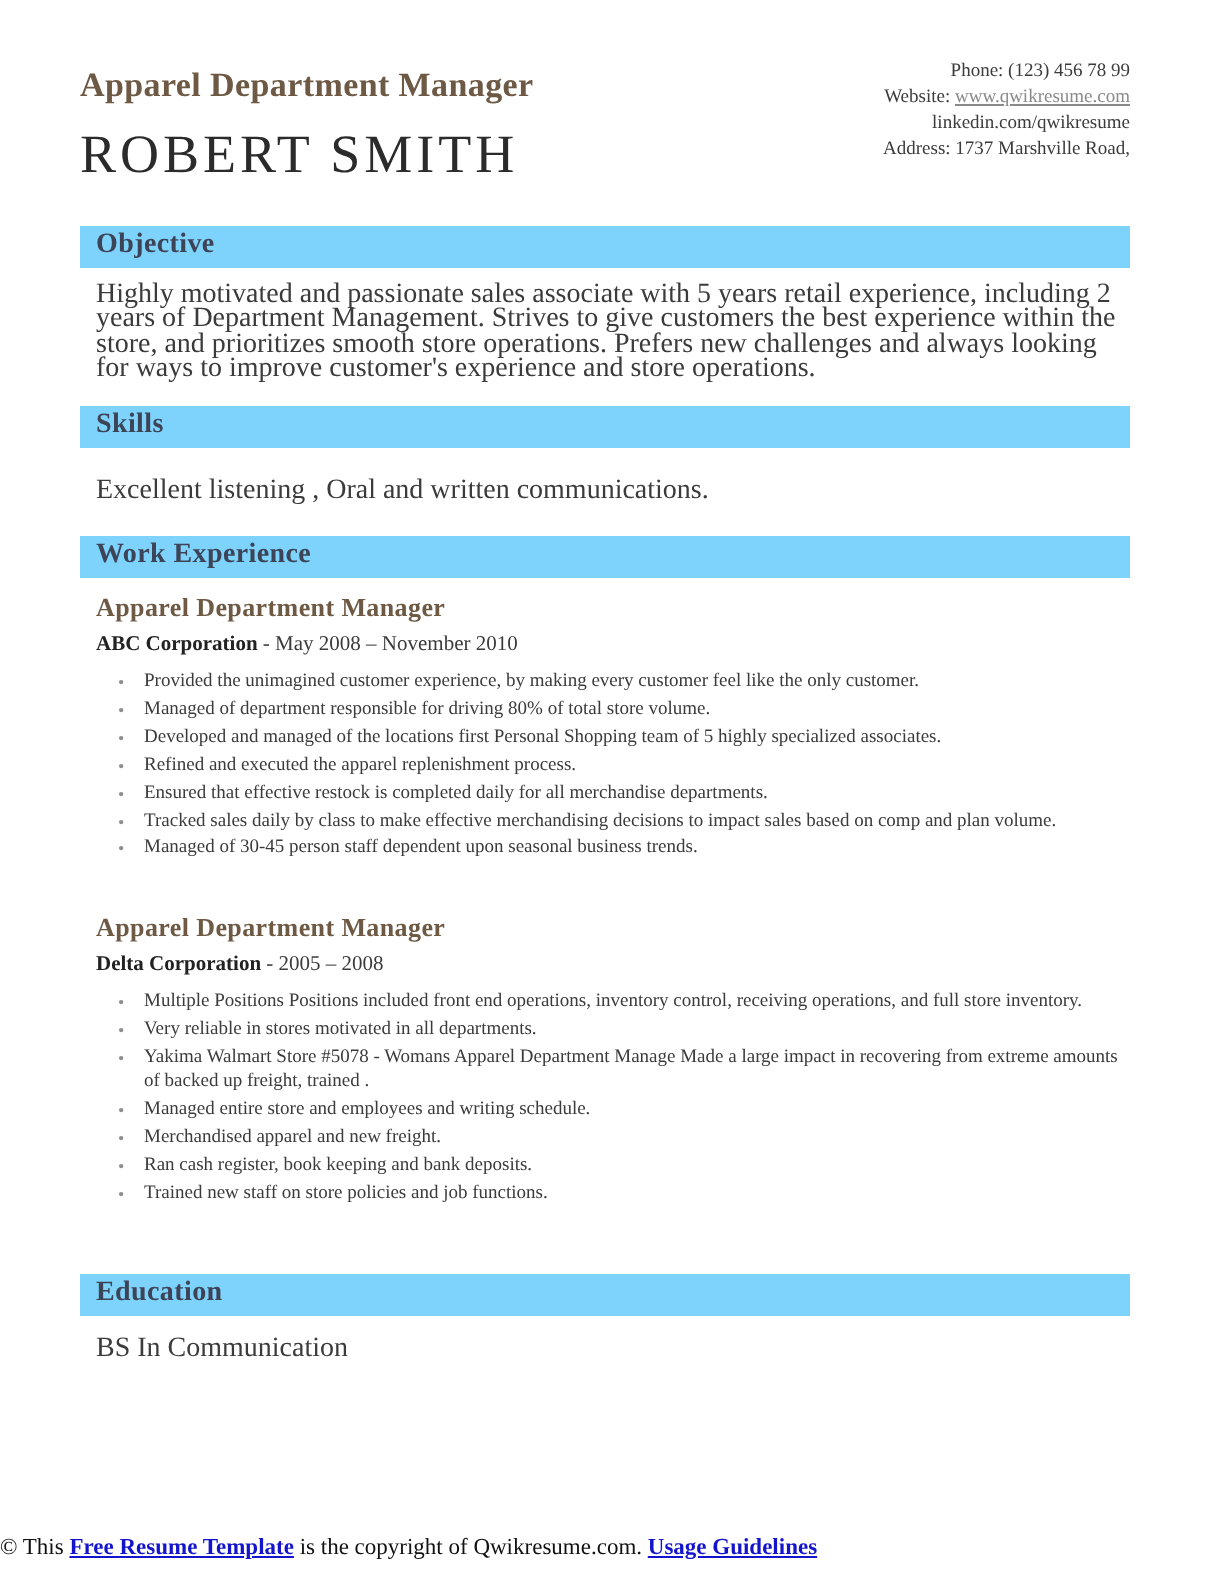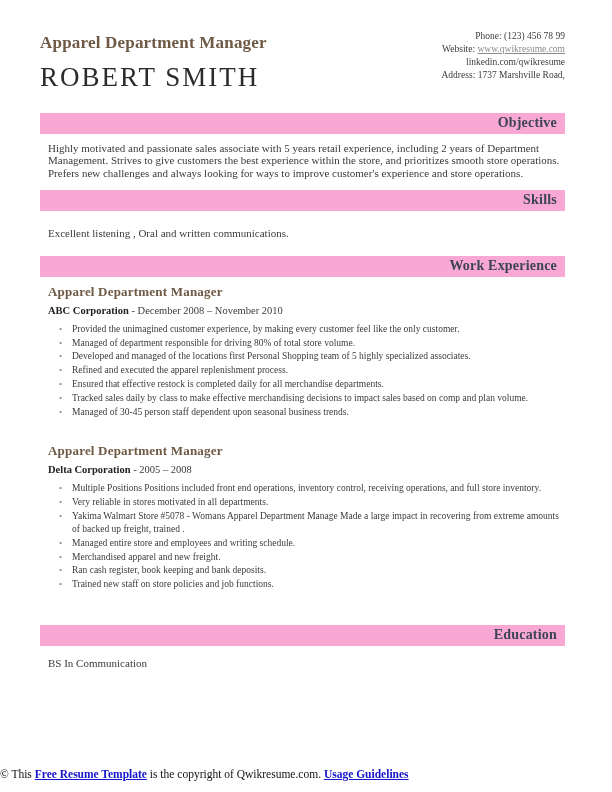--- a/index.html
+++ b/index.html
@@ -22,34 +22,33 @@
   .person-name {
     margin-top: 9px; font-size: 27px; font-weight: 400; color: #2b2b2b;
     letter-spacing: 2px;
   }
   .contact { width: 175px; text-align: right; font-size: 9.5px; line-height: 13px; color: #3b3b3b; }
   .contact a.site-link { color: #8a8a8a; text-decoration: underline; }
 
   
   .sec-heading {
     margin-top: 20px;
-    background: #f9a8d4;
+    background: #7dd3fc;
     color: #3d4457;
     font-size: 14px; font-weight: bold;
     padding: 2px 8px 3px 8px;
     letter-spacing: .2px;
-    text-align: right;
   }
   .sec-heading.skills { margin-top: 11px; }
   .sec-heading.work { margin-top: 16px; }
   .sec-heading.education { margin-top: 34px; }
 
   .body-text {
     margin: 8px 2px 0 8px;
-    font-size: 11px; line-height: 12.4px; color: #3b3b3b;
+    font-size: 14px; line-height: 12.4px; color: #3b3b3b;
   }
   .skills-text { margin-top: 16px; }
   .edu-text { margin-top: 11px; }
 
   
   .job { margin-left: 8px; }
   .job-1 { margin-top: 7px; }
   .job-2 { margin-top: 25px; }
   .job-title {
     font-size: 13px; font-weight: bold; color: #6d5944; letter-spacing: .2px;
@@ -102,21 +101,21 @@
   <div class="sec-heading">Objective</div>
   <p class="body-text">Highly motivated and passionate sales associate with 5 years retail experience, including 2 years of Department Management. Strives to give customers the best experience within the store, and prioritizes smooth store operations. Prefers new challenges and always looking for ways to improve customer's experience and store operations.</p>
 
   <div class="sec-heading skills">Skills</div>
   <p class="body-text skills-text">Excellent listening , Oral and written communications.</p>
 
   <div class="sec-heading work">Work Experience</div>
 
   <div class="job job-1">
     <div class="job-title">Apparel Department Manager</div>
-    <div class="job-company-line"><span class="job-company">ABC Corporation</span> <span>- December 2008 – November 2010</span></div>
+    <div class="job-company-line"><span class="job-company">ABC Corporation</span> <span>- May 2008 – November 2010</span></div>
     <ul class="bullets">
       <li>Provided the unimagined customer experience, by making every customer feel like the only customer.</li>
       <li>Managed of department responsible for driving 80% of total store volume.</li>
       <li>Developed and managed of the locations first Personal Shopping team of 5 highly specialized associates.</li>
       <li>Refined and executed the apparel replenishment process.</li>
       <li>Ensured that effective restock is completed daily for all merchandise departments.</li>
       <li>Tracked sales daily by class to make effective merchandising decisions to impact sales based on comp and plan volume.</li>
       <li>Managed of 30-45 person staff dependent upon seasonal business trends.</li>
     </ul>
   </div>

